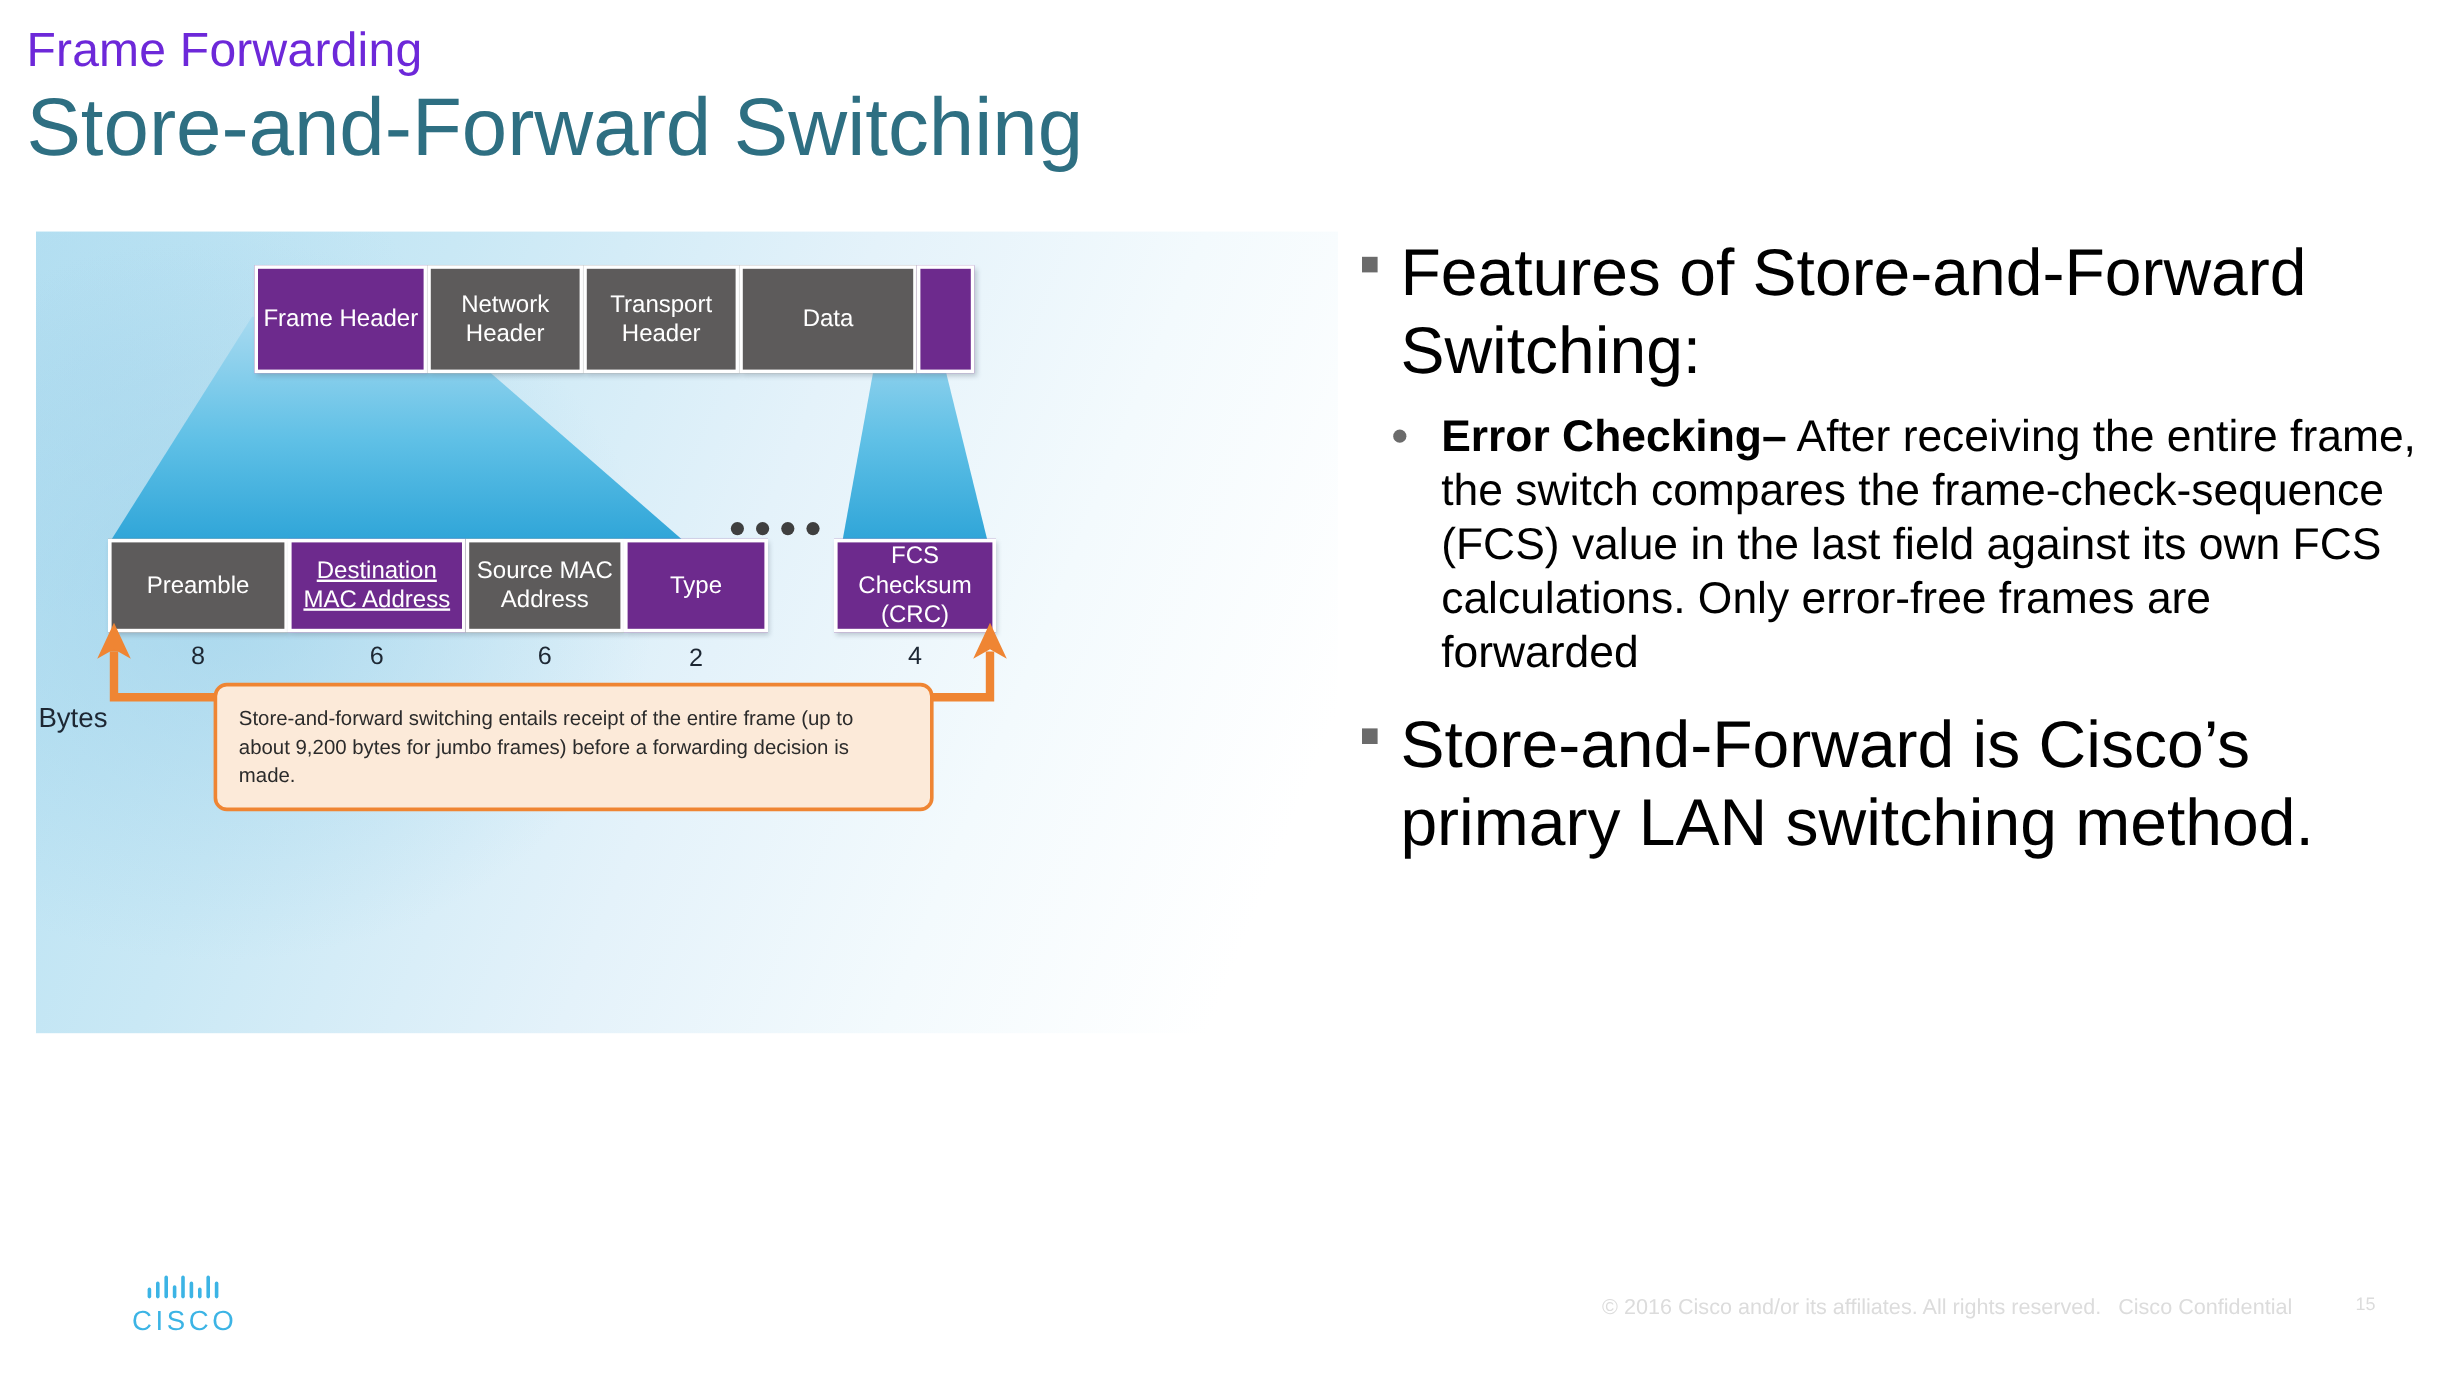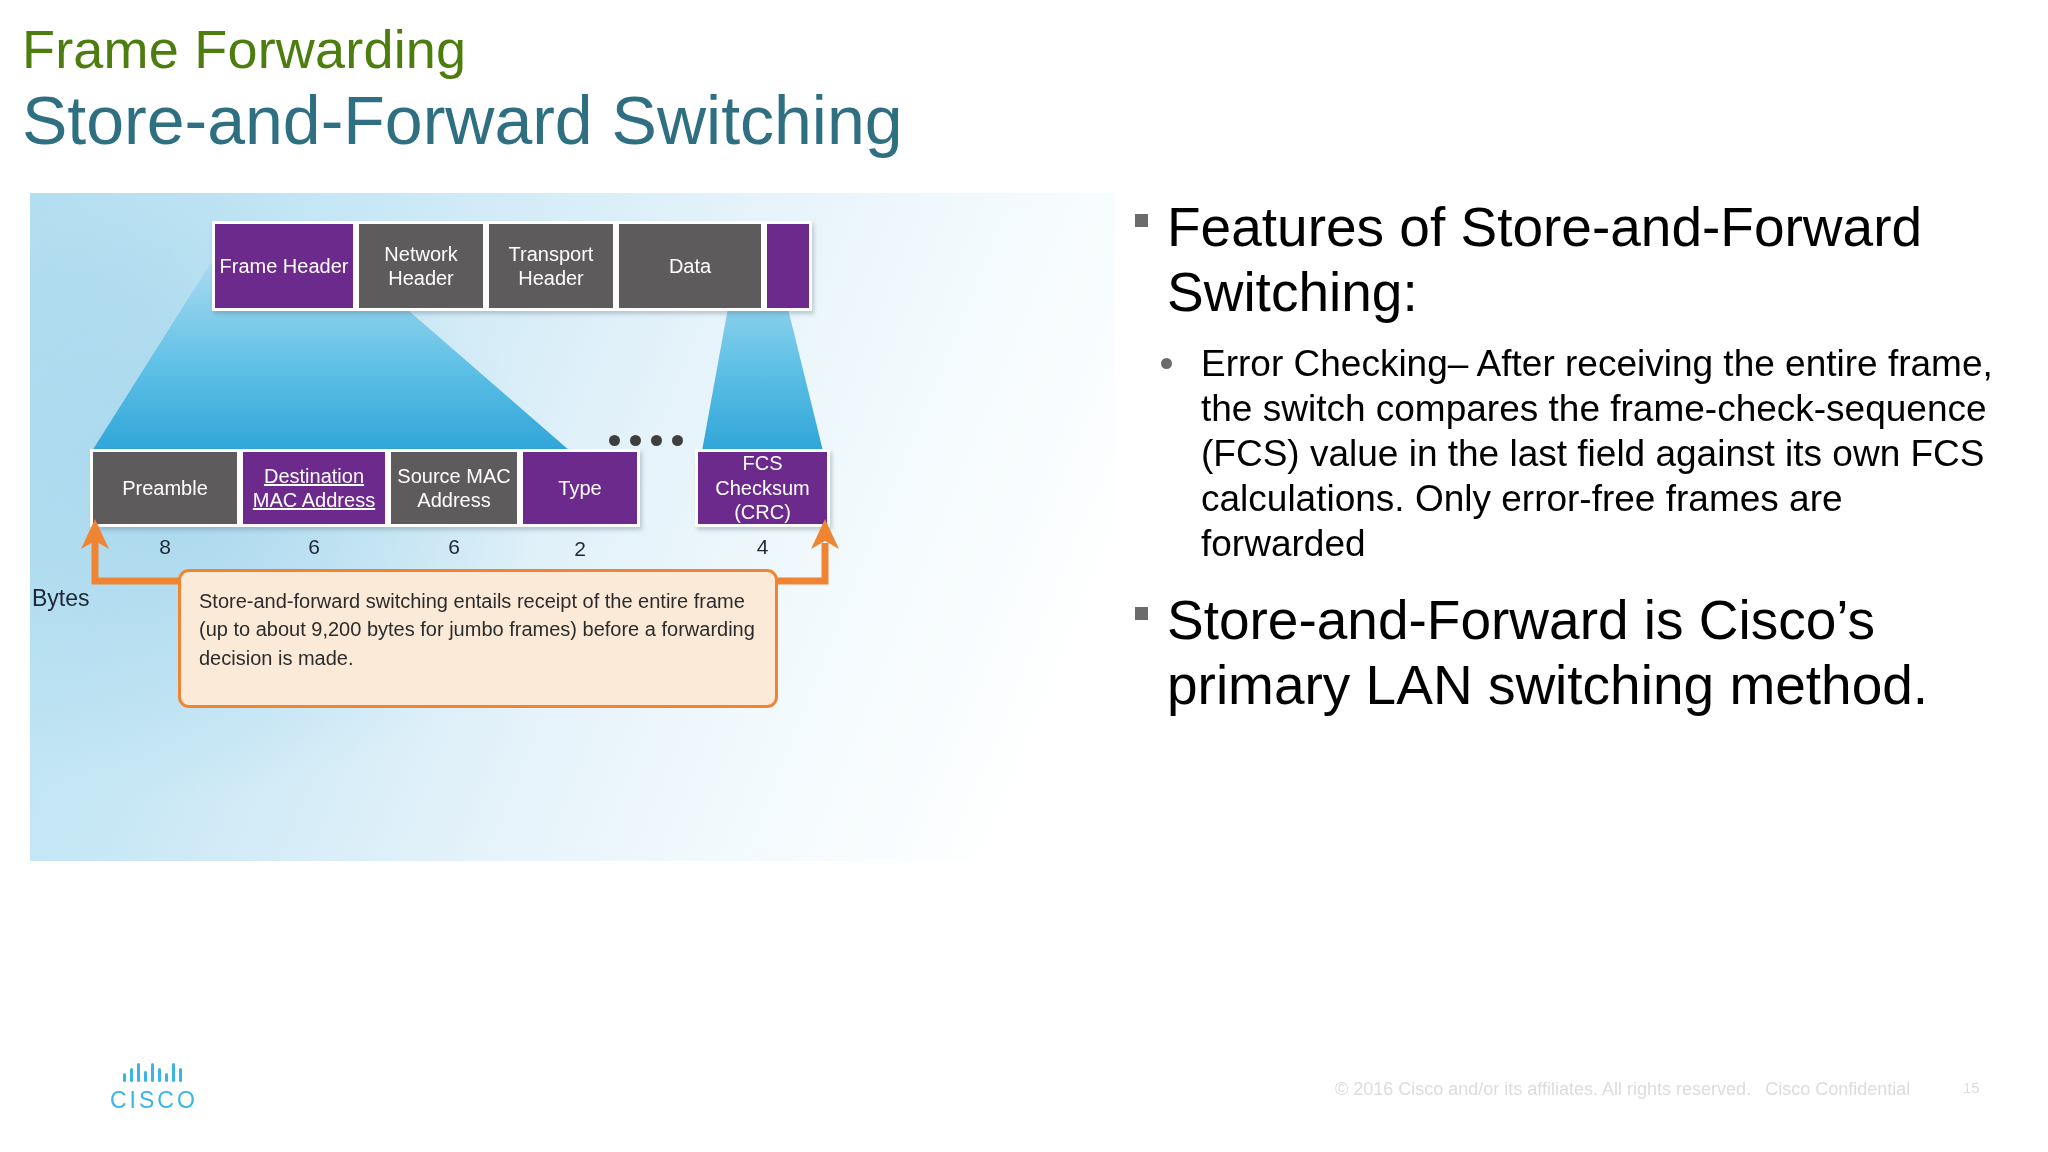--- a/index.html
+++ b/index.html
@@ -17,22 +17,22 @@
   }
 
   
   #title-block {
     position: absolute;
     left: 22px;
     top: 22px;
     width: 1400px;
   }
   #eyebrow {
-    font-size: 54px;
-    color: #4d7c0f;
+    font-size: 40px;
+    color: #6d28d9;
     line-height: 1.0;
     letter-spacing: 0.2px;
     white-space: nowrap;
   }
   #main-title {
     font-size: 68px;
     color: #2e6f82;
     line-height: 1.05;
     margin-top: 9px;
     white-space: nowrap;
@@ -109,22 +109,22 @@
   
   #callout {
     position: absolute;
     left: 148px;
     top: 376px;
     width: 600px;
     box-sizing: border-box;
     background: #fcead9;
     border: 3px solid #ef8533;
     border-radius: 11px;
-    padding: 15px 18px 33px 18px;
-    font-size: 20px;
+    padding: 15px 18px 14px 18px;
+    font-size: 17px;
     line-height: 1.42;
     color: #2b2b2b;
   }
 
   
   #bullets {
     position: absolute;
     left: 1135px;
     top: 195px;
     width: 880px;
@@ -156,21 +156,21 @@
   }
   .b2 > .marker {
     position: absolute;
     left: 26px;
     top: 17px;
     width: 11px;
     height: 11px;
     border-radius: 50%;
     background: #6b6b6b;
   }
-  .b2 b { font-weight: normal; }
+  .b2 b { font-weight: bold; }
 
   
   #cisco-logo {
     position: absolute;
     left: 110px;
     top: 1062px;
     width: 84px;
     text-align: center;
   }
   #cisco-bars {

